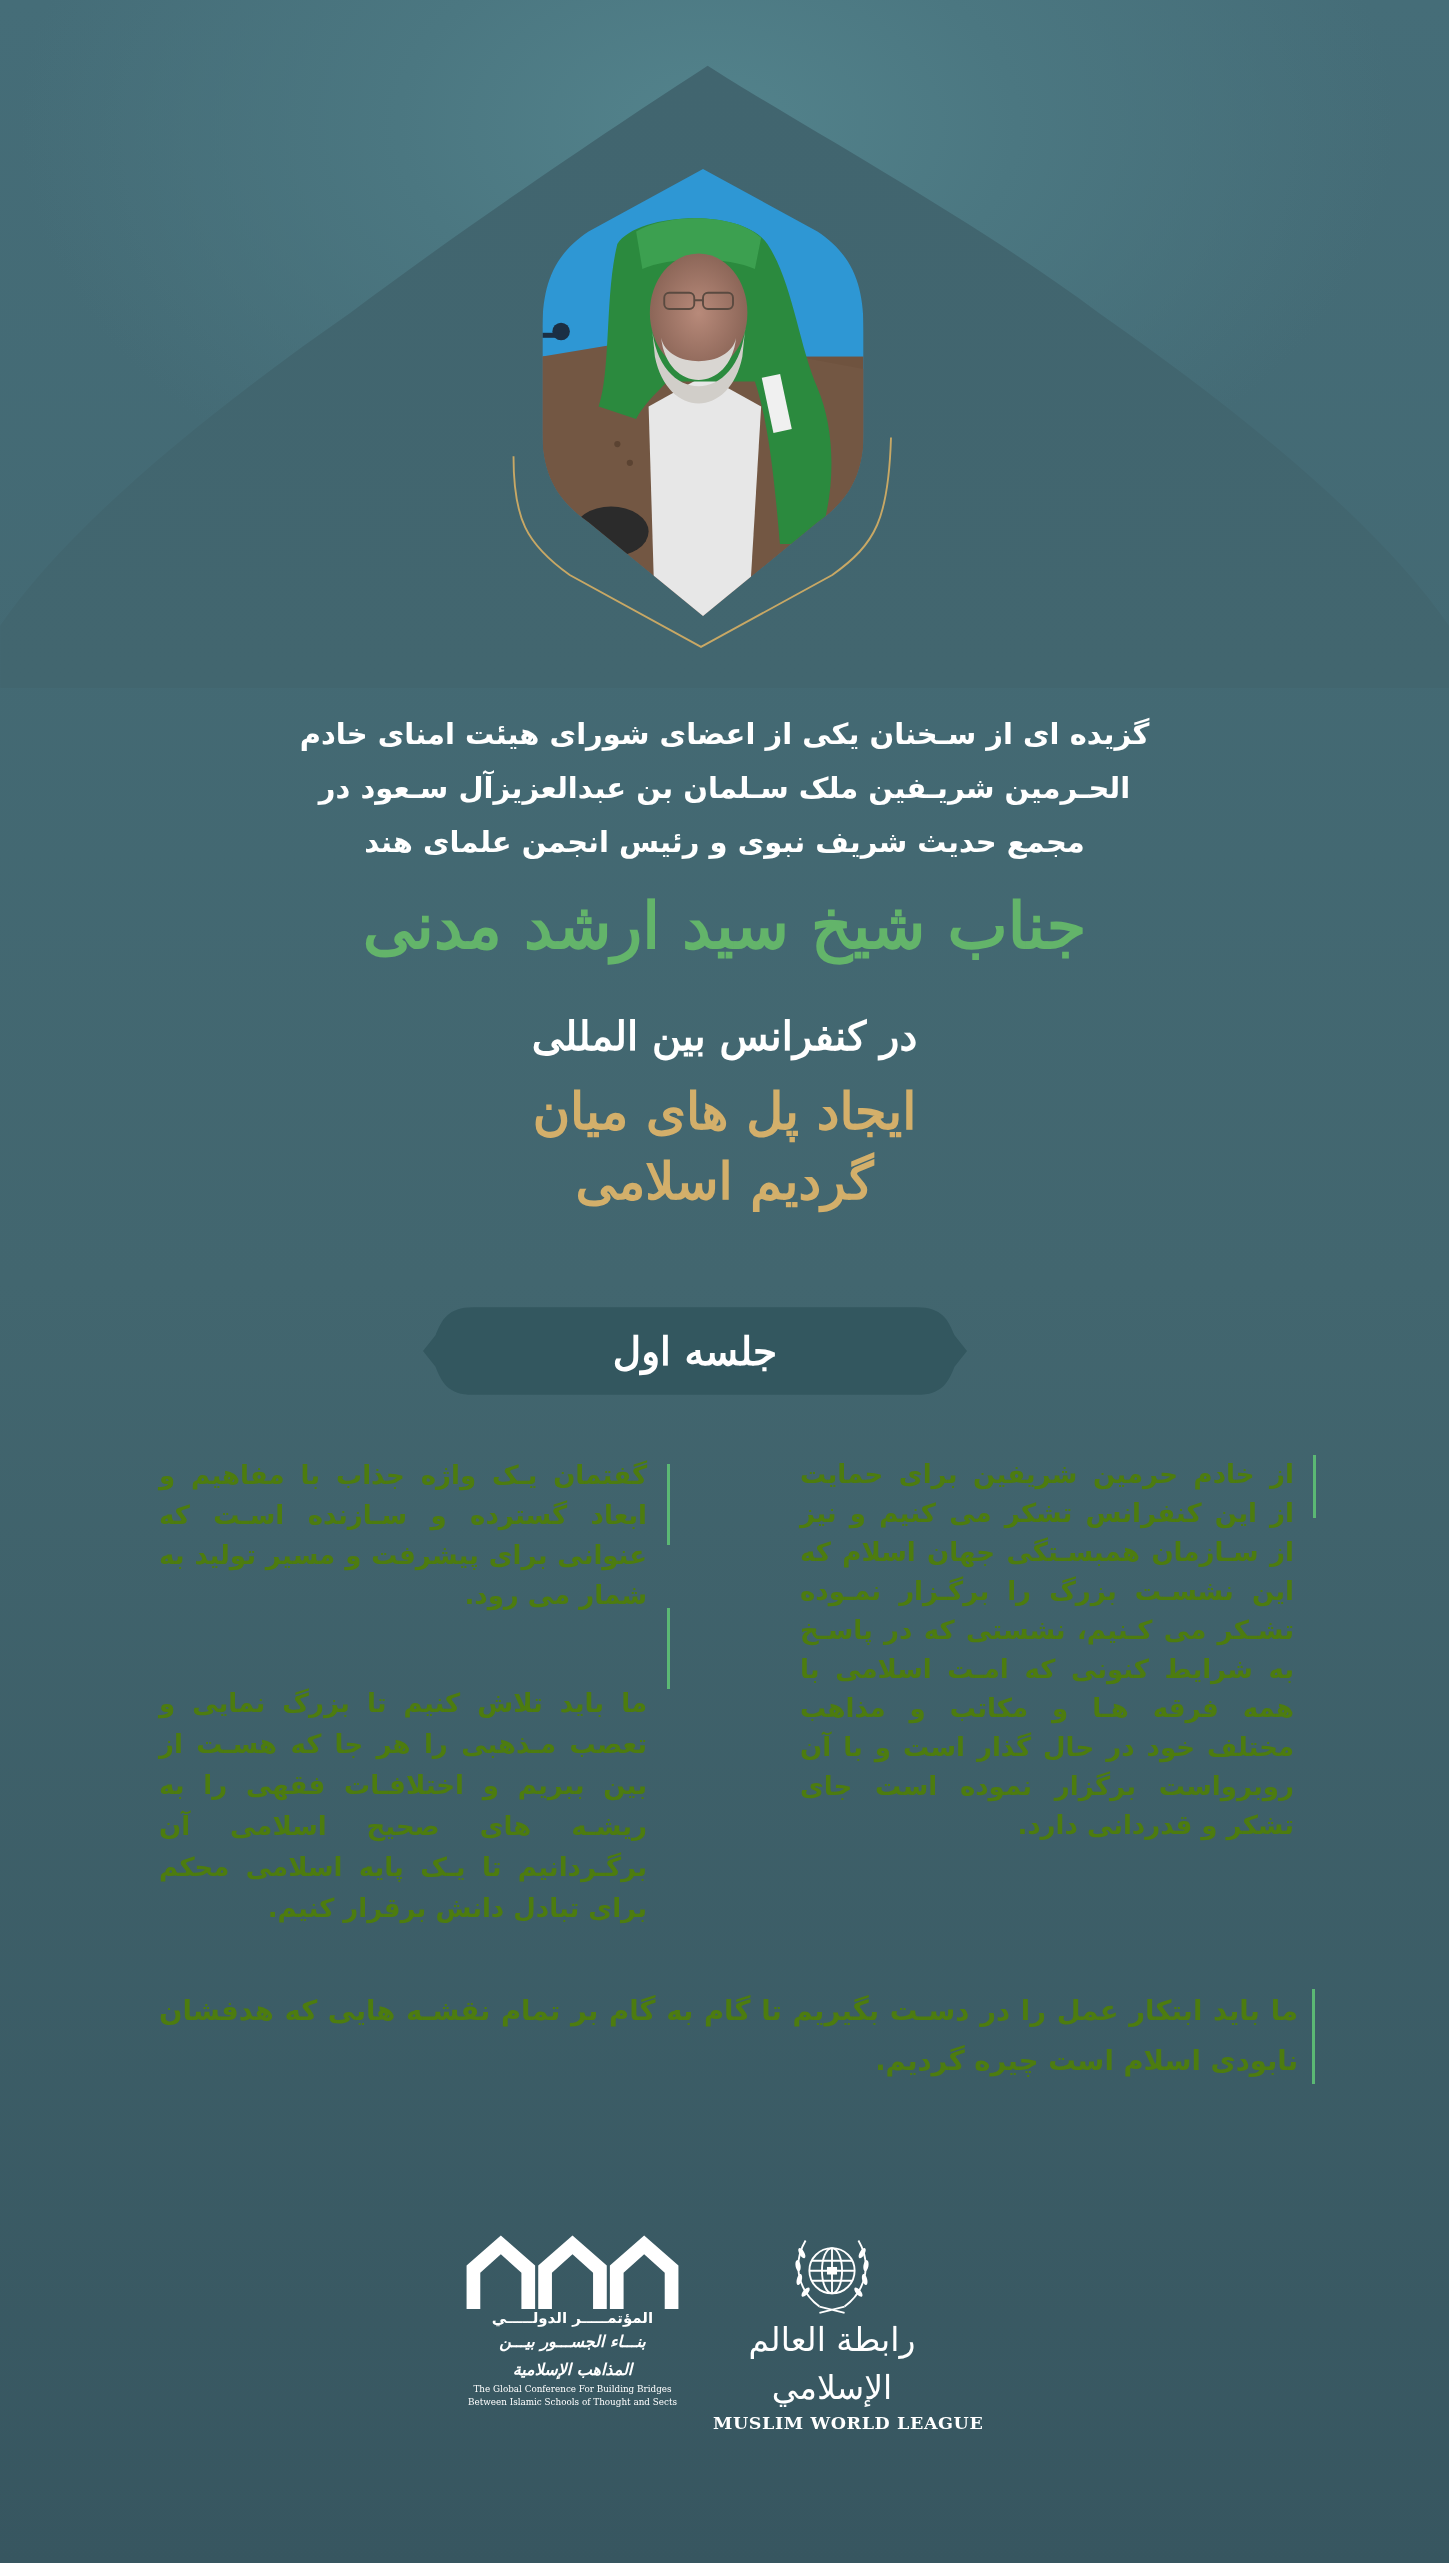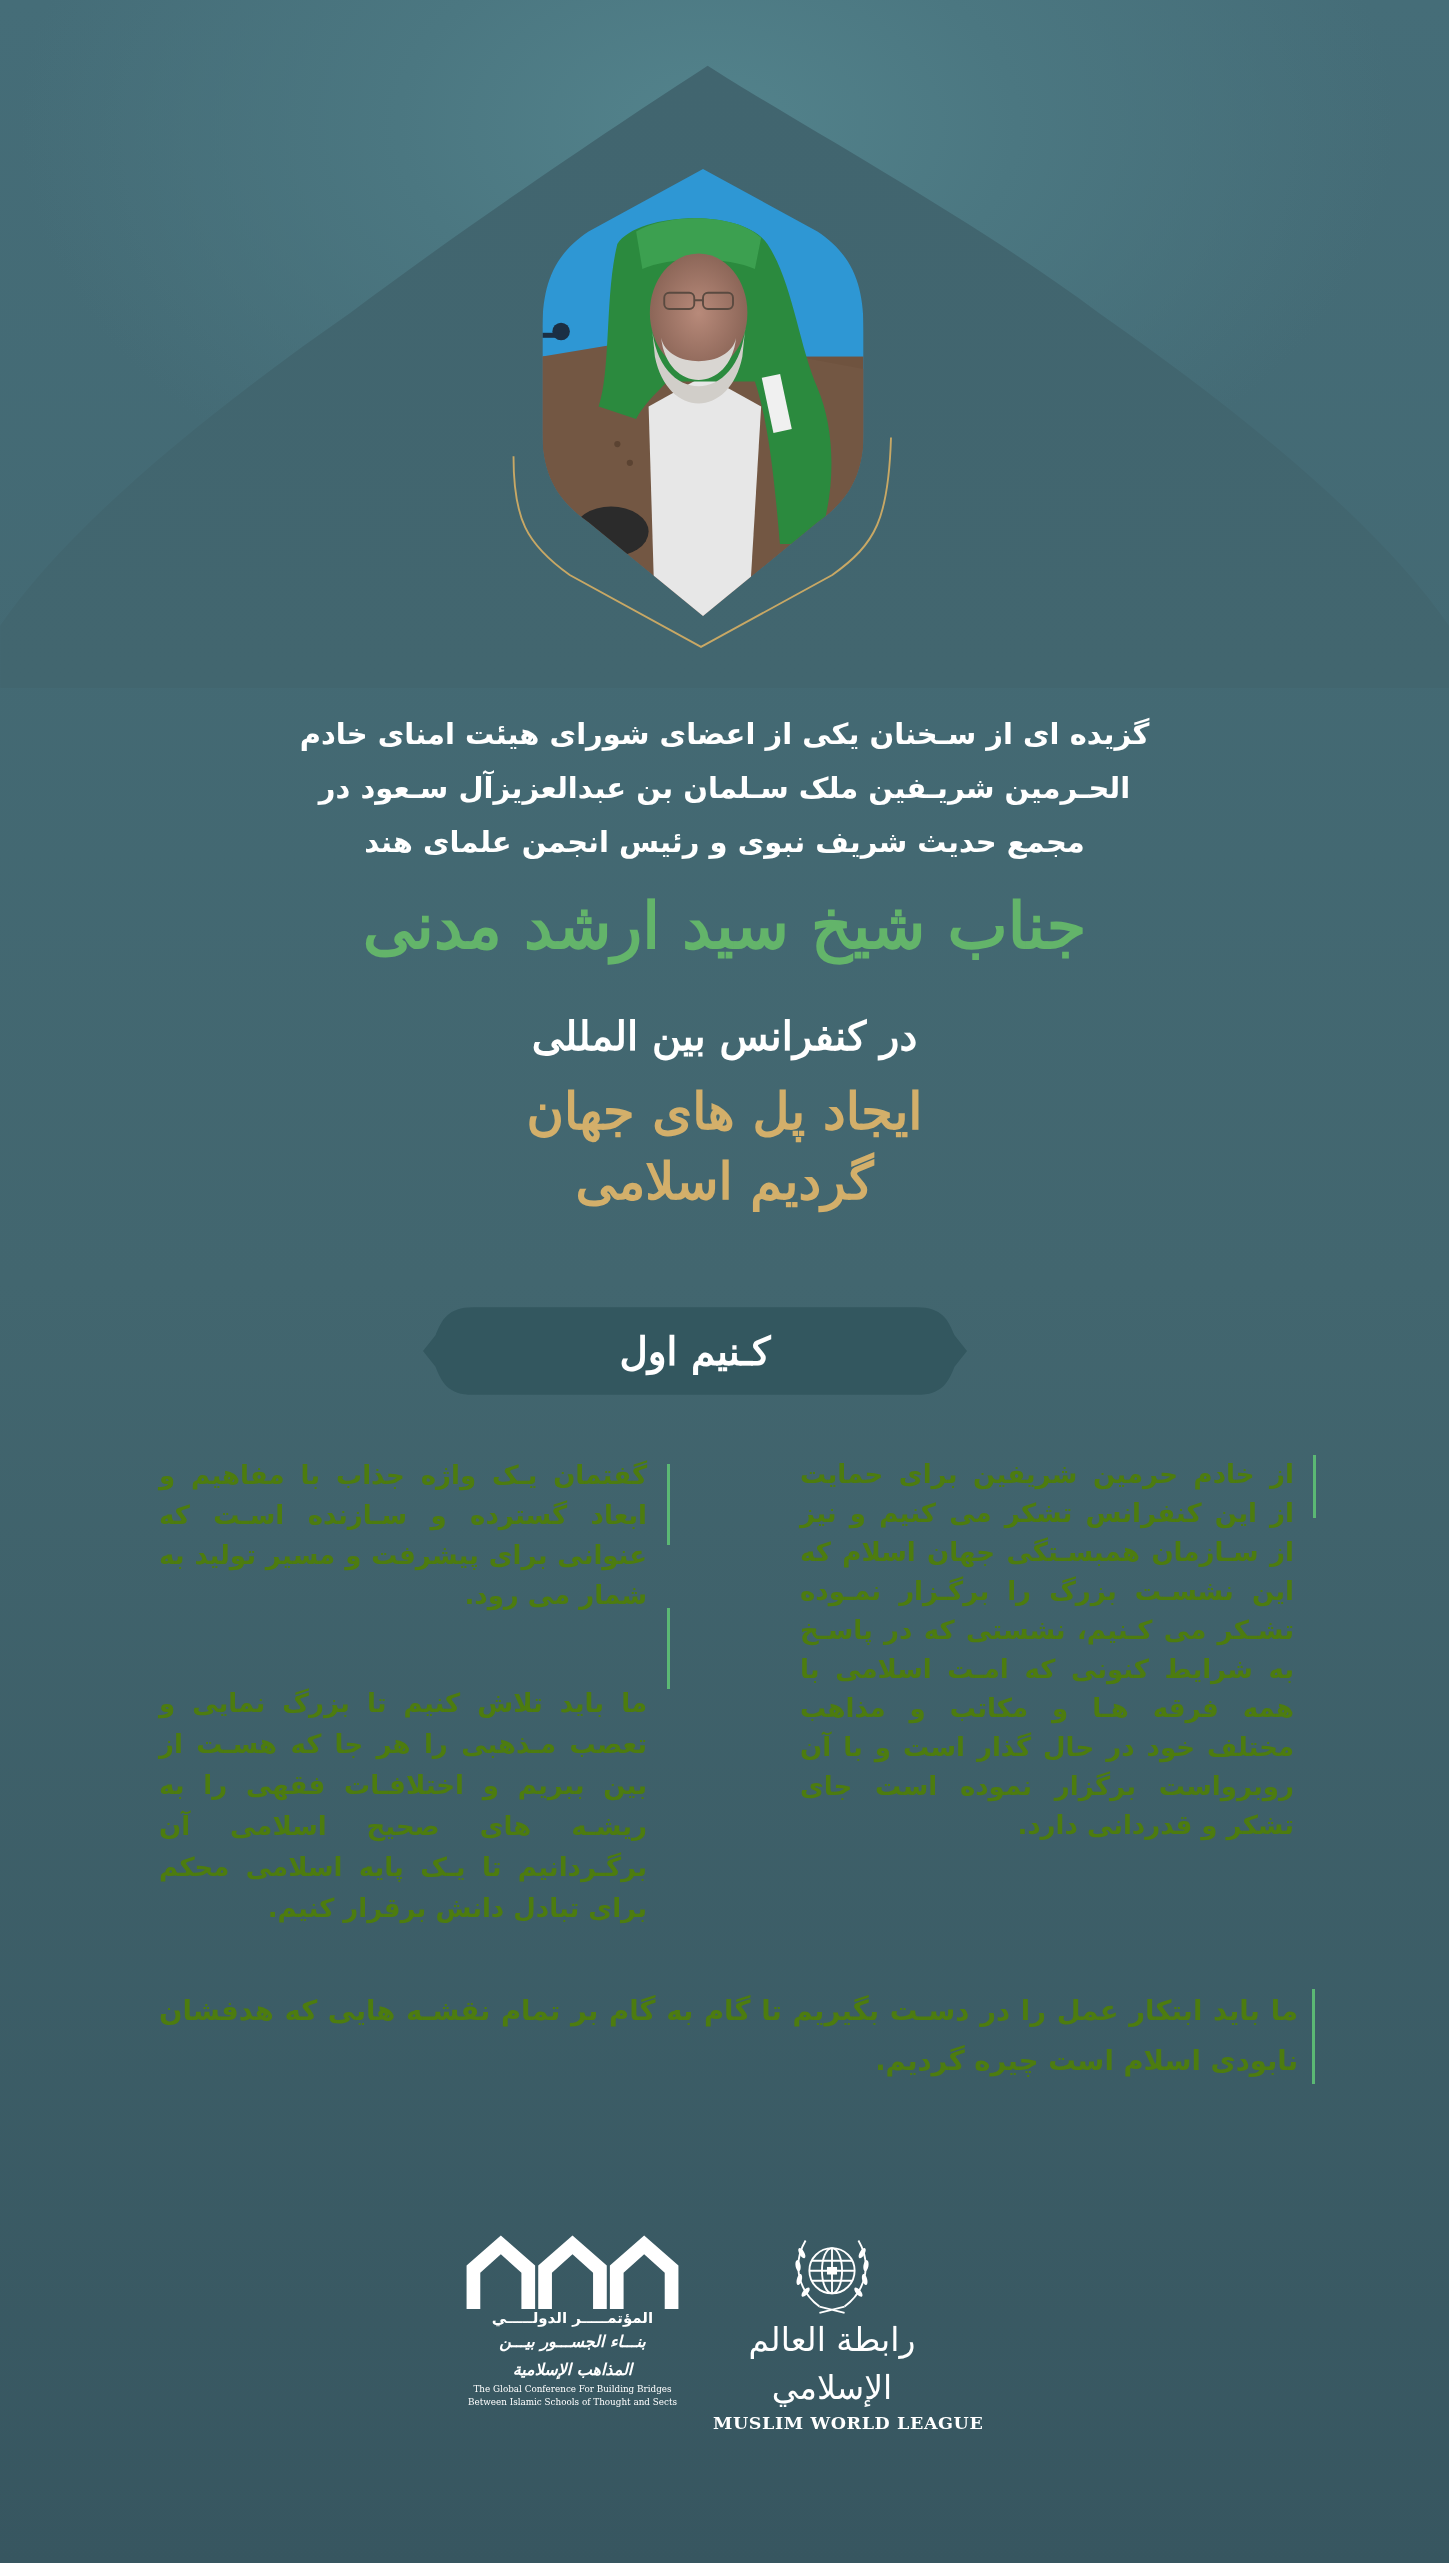--- a/index.html
+++ b/index.html
@@ -124,29 +124,29 @@
   <div>گزیده ای از سـخنان یکی از اعضای شورای هیئت امنای خادم</div>
   <div>الحـرمین شریـفین ملک سـلمان بن عبدالعزیزآل سـعود در</div>
   <div>مجمع حدیث شریف نبوی و رئیس انجمن علمای هند</div>
 </div>
 
 <div class="rtl name">جناب شیخ سید ارشد مدنی</div>
 
 <div class="rtl conf-pre">در کنفرانس بین المللی</div>
 
 <div class="rtl conf-title">
-  <div>ایجاد پل های جهان</div>
+  <div>ایجاد پل های میان</div>
   <div>گردیم اسلامی</div>
 </div>
 
 <div class="session">
   <svg width="544" height="88" viewBox="0 0 870 140">
     <path d="M80,0 L790,0 C830,0 840,20 850,45 L870,70 L850,95 C840,120 830,140 790,140 L80,140 C40,140 30,120 20,95 L0,70 L20,45 C30,20 40,0 80,0 Z" fill="#33575f"></path>
   </svg>
-  <div class="session-label">کـنیم اول</div>
+  <div class="session-label">جلسه اول</div>
 </div>
 
 <div class="bar" style="left:1313px; top:1455px; height:63px;"></div>
 <div class="quote q-right">از خادم حرمین شریفین برای حمایت از این کنفرانس تشکر می کنیم و نیز از سـازمان همبسـتگی جهان اسلام که این نشسـت بزرگ را برگـزار نمـوده تشـکر می کـنیم، نشستی که در پاسـخ به شرایط کنونی که امـت اسلامی با همه فرقه هـا و مکاتب و مذاهب مختلف خود در حال گذار است و با آن روبرواست برگزار نموده است جای تشکر و قدردانی دارد.</div>
 
 <div class="bar" style="left:667px; top:1464px; height:81px;"></div>
 <div class="quote q-left1">گفتمان یـک واژه جذاب با مفاهیم و ابعاد گسترده و سـازنده اسـت که عنوانی برای پیشرفت و مسیر تولید به شمار می رود.</div>
 
 <div class="bar" style="left:667px; top:1608px; height:81px;"></div>
 <div class="quote q-left2">ما باید تلاش کنیم تا بزرگ نمایی و تعصب مـذهبی را هر جا که هسـت از بین ببریم و اختلافـات فقهی را به ریشـه های صحیح اسلامی آن برگـردانیم تا یـک پایه اسلامی محکم برای تبادل دانش برقرار کنیم.</div>

